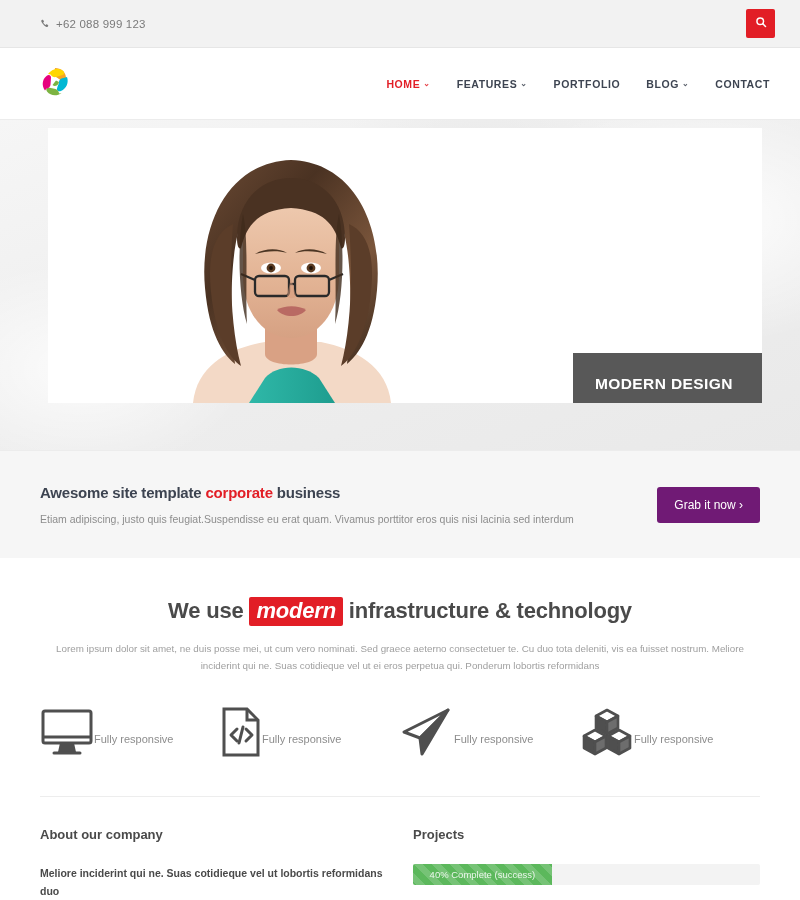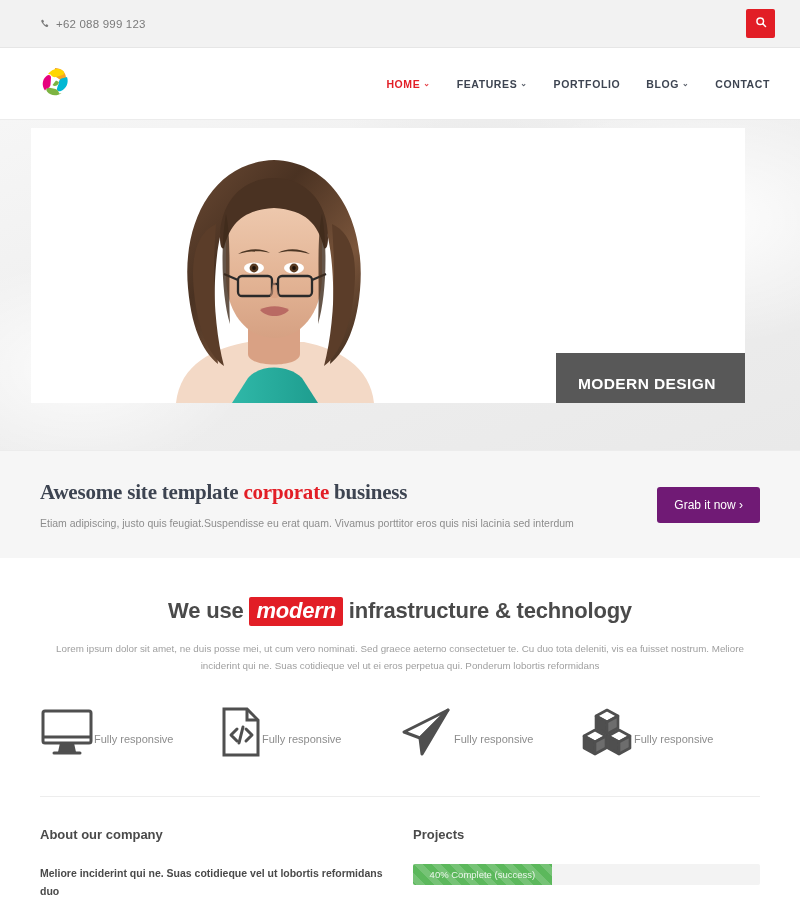--- a/index.html
+++ b/index.html
@@ -68,21 +68,21 @@
     overflow: hidden;
   }
   .slider-section::before {
     content: ""; position: absolute; inset: 0;
     background:
       radial-gradient(ellipse 300px 180px at 88% 30%, rgba(255,255,255,.95), rgba(255,255,255,0) 70%),
       radial-gradient(ellipse 240px 150px at 10% 75%, rgba(255,255,255,.8), rgba(255,255,255,0) 70%),
       radial-gradient(ellipse 200px 120px at 60% 10%, rgba(230,230,230,.6), rgba(255,255,255,0) 70%);
   }
   .slide {
-    position: absolute; left: 31px; top: 8px;
+    position: absolute; left: 48px; top: 8px;
     width: 714px; height: 275px;
     background: #ffffff;
     overflow: hidden;
   }
   .slide-photo {
     position: absolute; left: 97px; top: 0;
     width: 290px; height: 275px;
     overflow: hidden;
     background: #ffffff;
   }
@@ -102,22 +102,22 @@
   }
 
   
   .cta {
     background: #f6f6f6; border-top: 1px solid #ececec;
     height: 108px; display: flex; align-items: center;
     padding: 0 40px; position: relative;
   }
   .cta-left { flex: 1; }
   .cta-title {
-    font-size: 21px; font-weight: bold; color: #3d4451;
-    letter-spacing: -.2px; margin-bottom: 12px; font-family: Liberation Serif, serif;
+    font-size: 15px; font-weight: bold; color: #3d4451;
+    letter-spacing: -.2px; margin-bottom: 12px;
   }
   .cta-title .hl { color: #e21e26; }
   .cta-sub { font-size: 10.5px; color: #8d8d8d; }
   .grab-btn {
     background: #701a75; color: #fff; border: none;
     border-radius: 3px; font-size: 12px;
     padding: 11px 17px; cursor: pointer; white-space: nowrap;
   }
 
   

